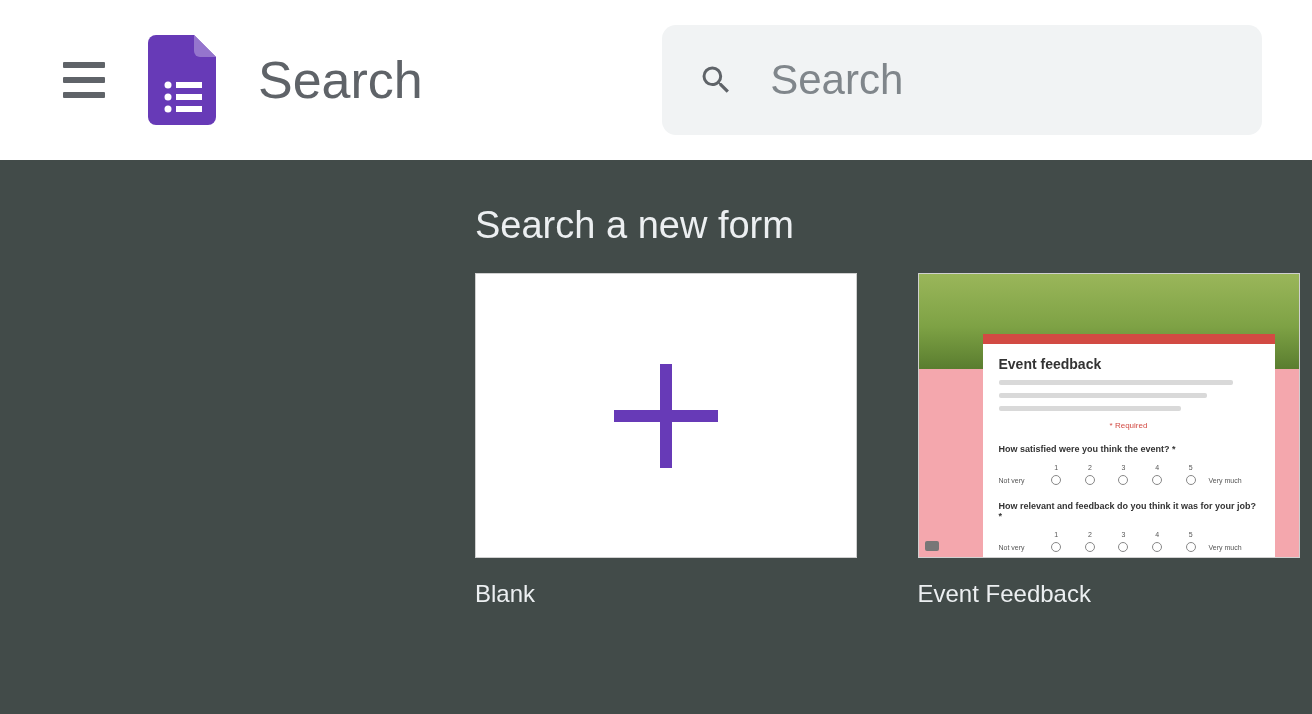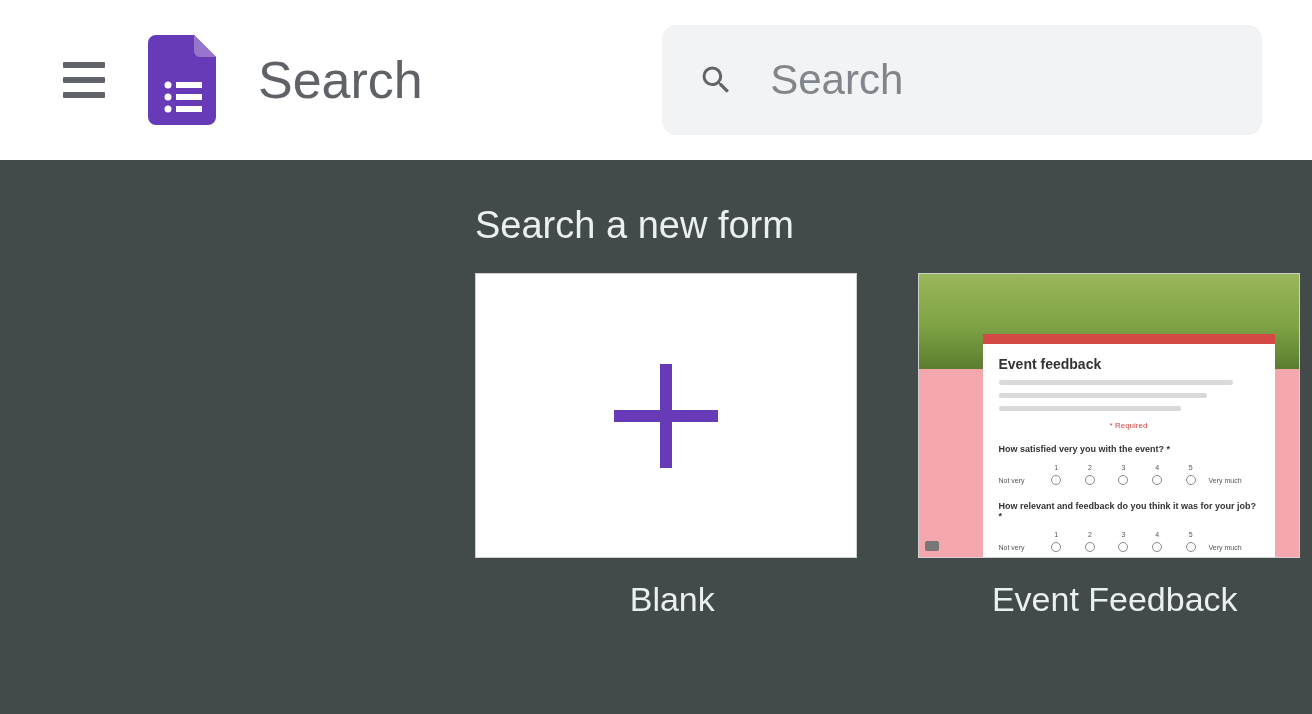--- a/index.html
+++ b/index.html
@@ -92,25 +92,24 @@
       height: 285px;
       background: #fff;
       border: 1px solid #d0d0d0;
       display: flex;
       align-items: center;
       justify-content: center;
       position: relative;
       overflow: hidden;
     }
     .card-label {
-      font-size: 34px;
+      font-size: 24px;
       color: #eceff1;
       margin-top: 22px;
       font-weight: 400;
-      text-align: center;
     }
 
     
     .plus {
       width: 104px; height: 104px; position: relative;
     }
     .plus::before, .plus::after {
       content: "";
       position: absolute;
       background: #673ab7;
@@ -210,21 +209,21 @@
       <div class="thumb">
         <div class="ef-bg"></div>
         <div class="ef-banner"></div>
         <div class="ef-sheet">
           <div class="ef-title">Event feedback</div>
           <div class="ef-line w90"></div>
           <div class="ef-line w80"></div>
           <div class="ef-line w70"></div>
           <div class="ef-req">* Required</div>
 
-          <div class="ef-q">How satisfied very you with the event? *</div>
+          <div class="ef-q">How satisfied were you think the event? *</div>
           <div class="ef-scale">
             <span></span>
             <span class="ef-num">1</span>
             <span class="ef-num">2</span>
             <span class="ef-num">3</span>
             <span class="ef-num">4</span>
             <span class="ef-num">5</span>
             <span></span>
             <span>Not very</span>
             <span class="ef-radio"></span>

